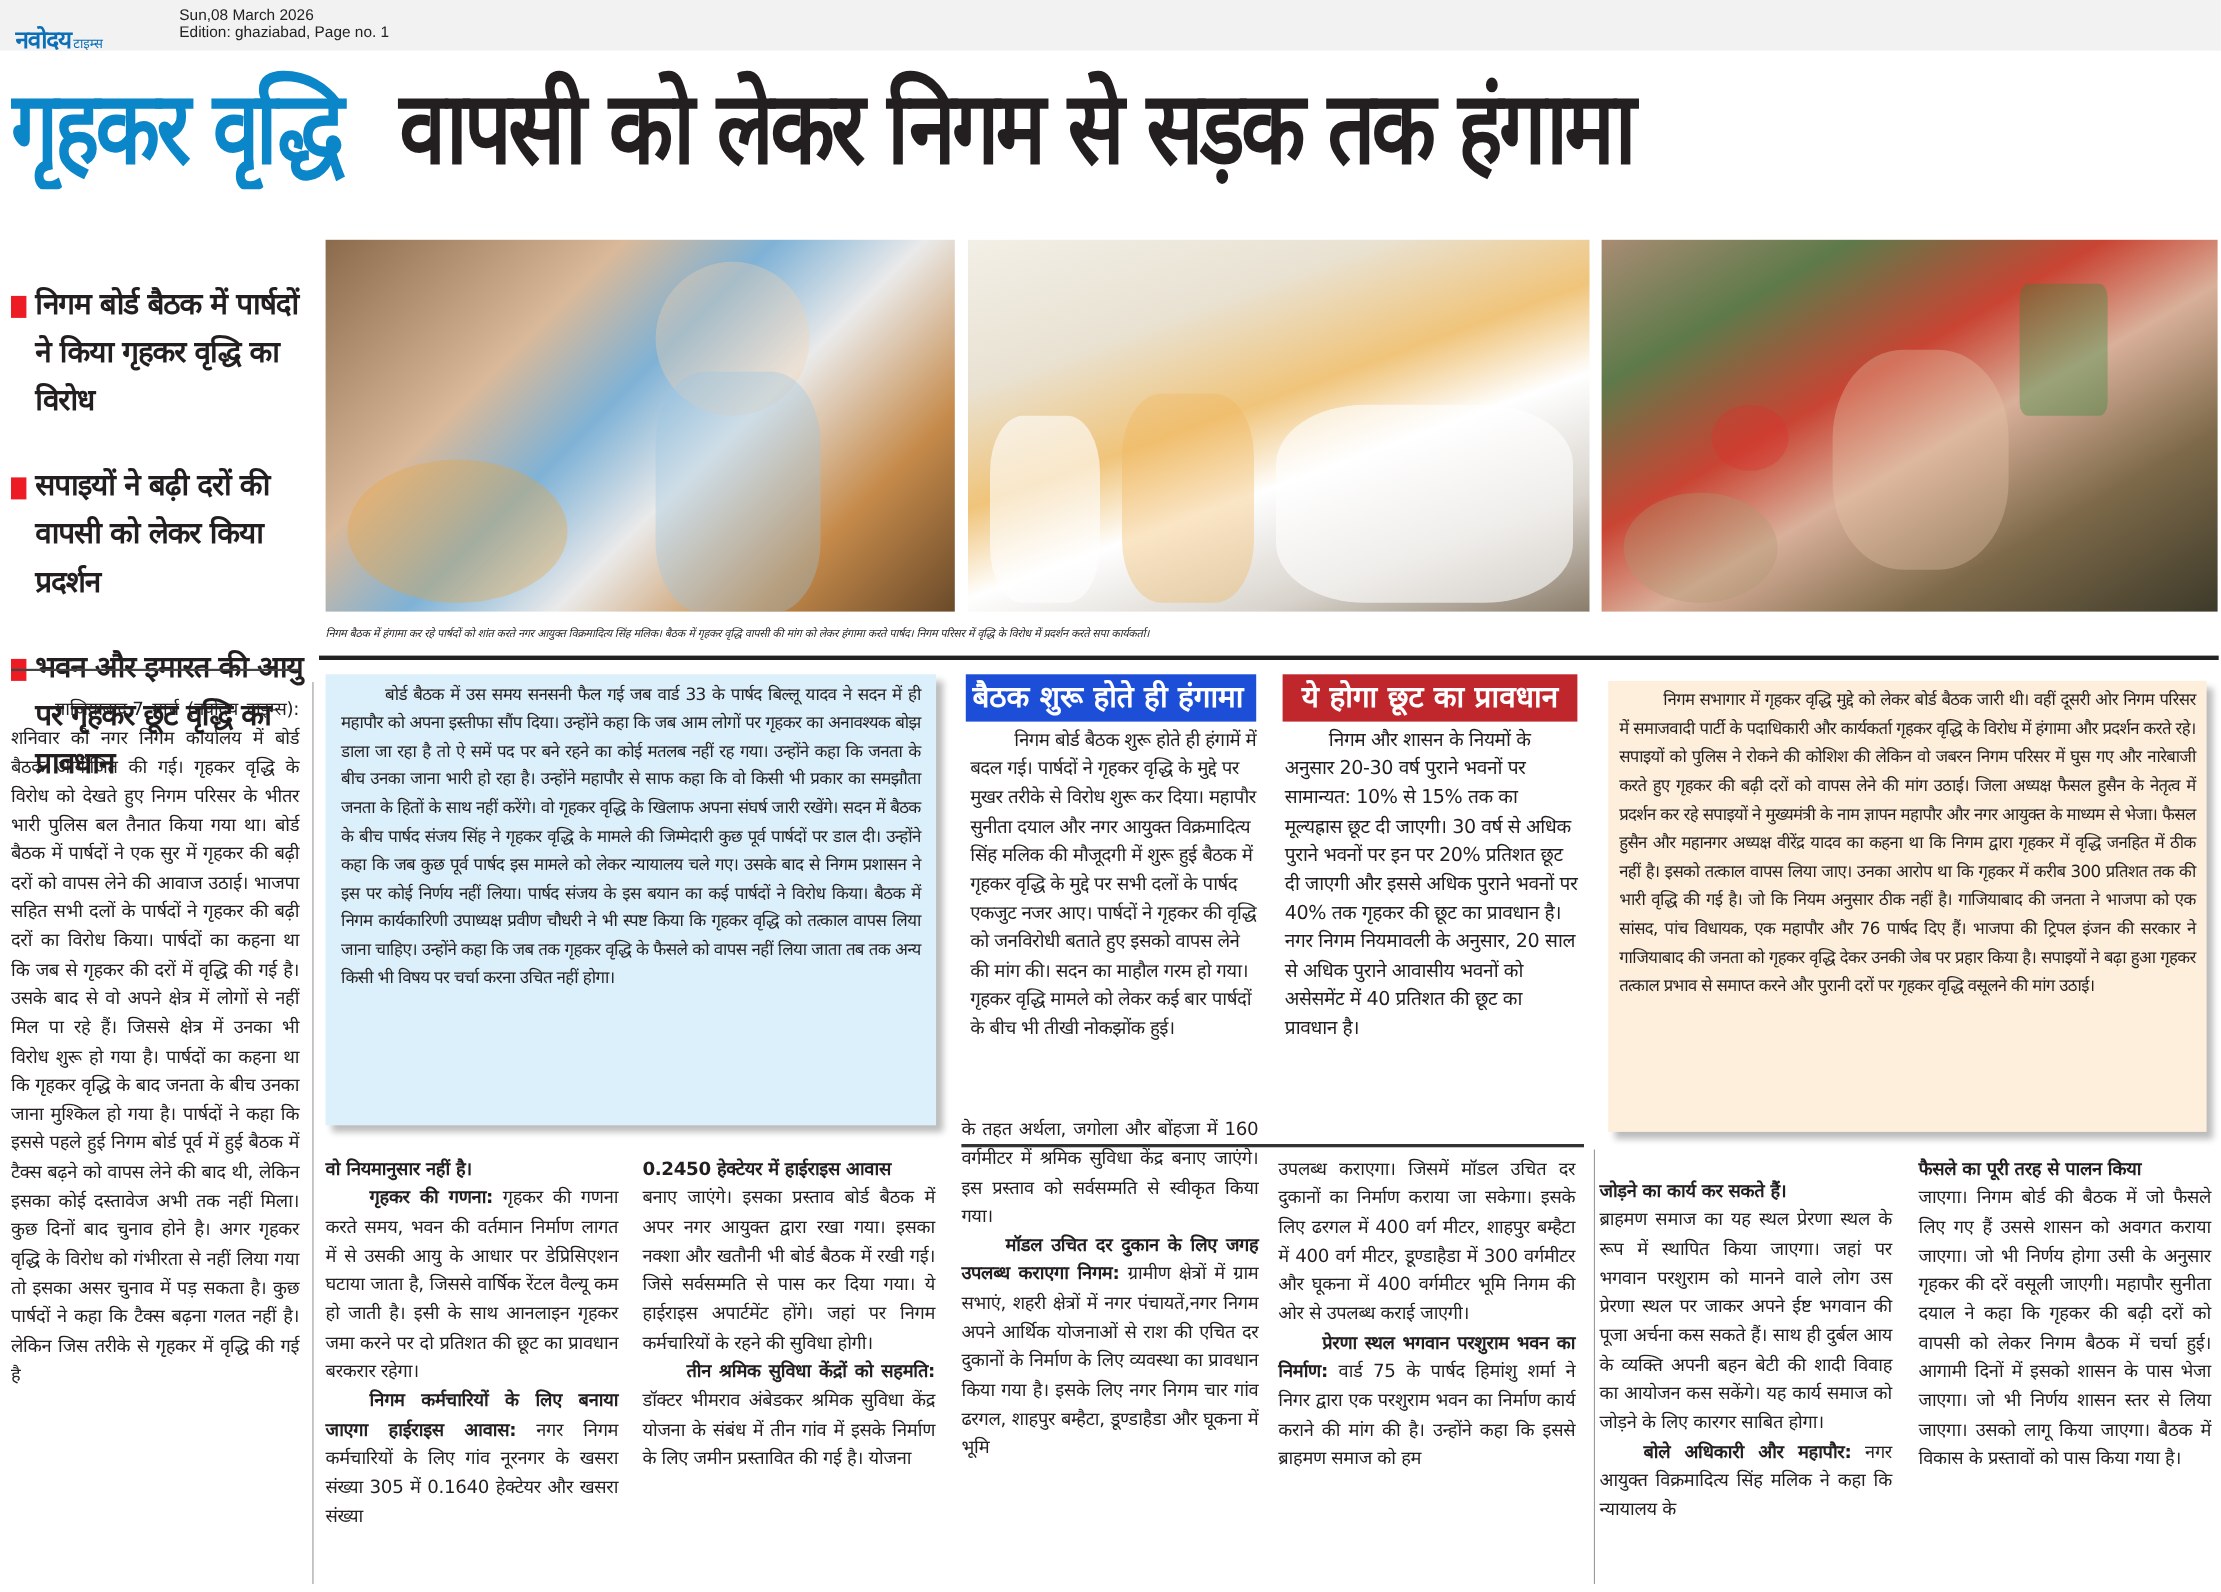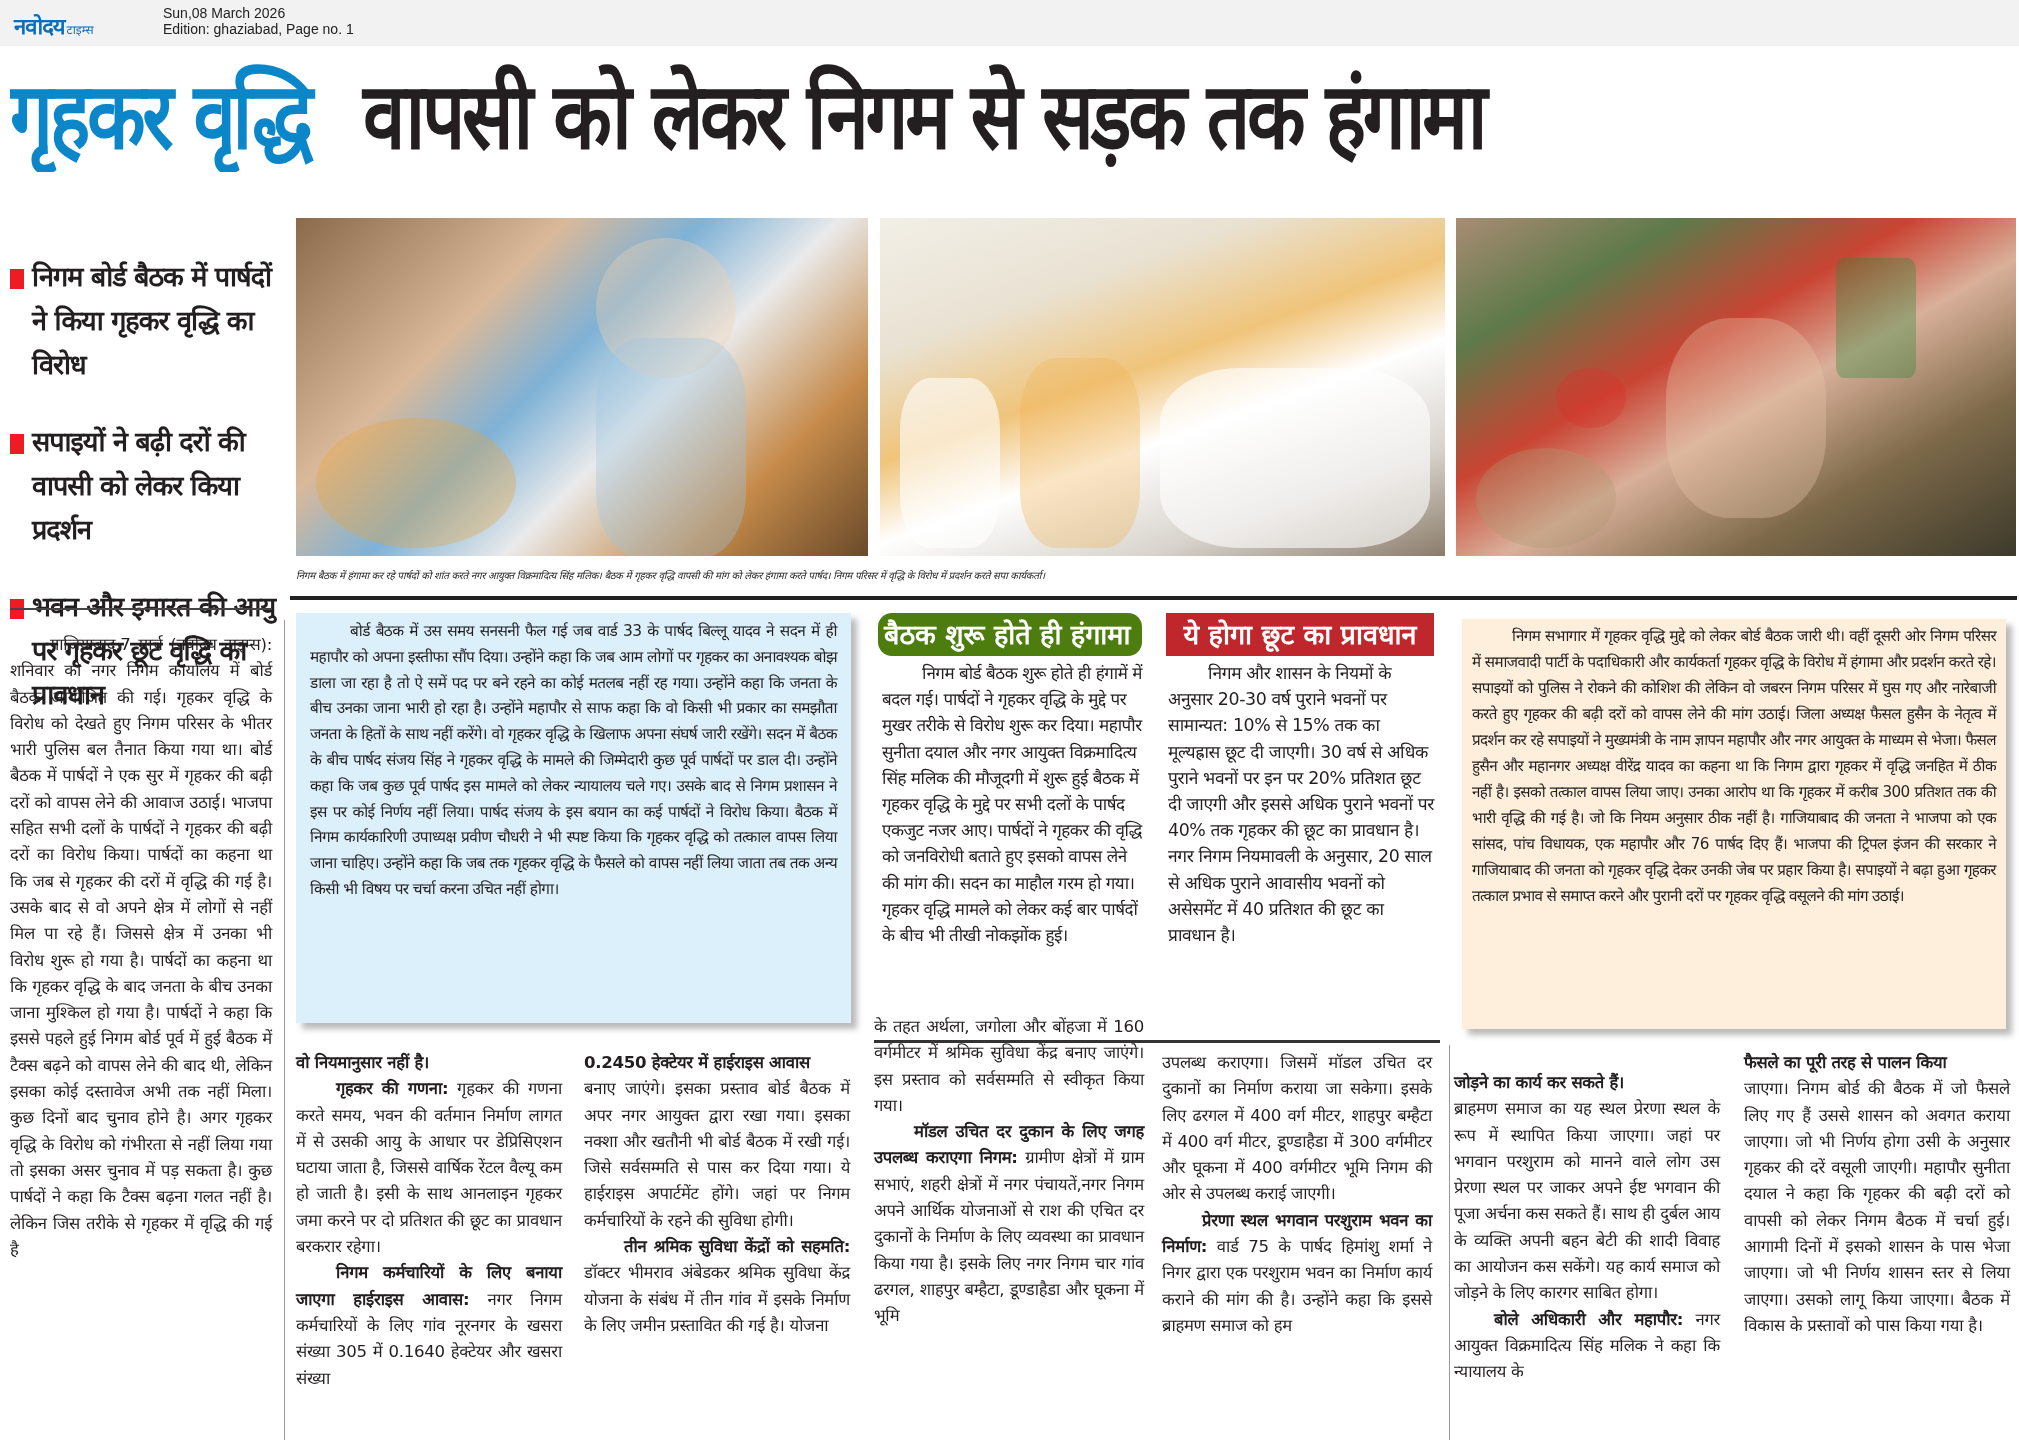--- a/index.html
+++ b/index.html
@@ -1,21 +1,21 @@
 <!DOCTYPE html>
 <html><head>
 <meta charset="utf-8">
 <style>
   * { box-sizing: border-box; margin: 0; padding: 0; }
   html, body { width: 2019px; height: 1447px; background: #ffffff; overflow: hidden; }
   body { position: relative; font-family: "DejaVu Sans", sans-serif; color: #231f20; }
 
   
   .topbar { position: absolute; left: 0; top: 0; width: 2019px; height: 46px; background: #f2f2f2; }
-  .logo { position: absolute; left: 14px; top: 10px; display: flex; align-items: baseline; justify-content: space-between; }
+  .logo { position: absolute; left: 14px; top: 20px; display: flex; align-items: baseline; justify-content: space-between; }
   .logo-main { font-family: "DejaVu Sans", sans-serif; font-weight: bold; font-size: 22px; color: #0d6fb8; letter-spacing: -1px; }
   .logo-sub { font-family: "DejaVu Sans", sans-serif; font-size: 12px; color: #0d6fb8; margin-left: 2px; }
   .edition { position: absolute; left: 163px; top: 5px; font-family: "Liberation Sans", sans-serif; font-size: 14px; color: #222; line-height: 16px; }
 
   
   .headline { position: absolute; left: 10px; top: 62px; width: 2005px; height: 110px; display: flex; align-items: center; white-space: nowrap; overflow: hidden; }
   .headline span { font-family: "DejaVu Sans", sans-serif; font-weight: bold; font-size: 92px; letter-spacing: -4px; line-height: 110px; transform: scaleX(0.83); transform-origin: left center; display: inline-block; }
   .hl-blue { color: #0b86c9; }
   .hl-black { color: #231f20; margin-left: -8px; }
 
@@ -39,21 +39,21 @@
   
   .box { position: absolute; }
   .box-title { color: #fff; font-family: "DejaVu Sans", sans-serif; font-weight: bold; text-align: center; white-space: nowrap; overflow: hidden; }
   .box-body { font-family: "DejaVu Sans", sans-serif; color: #231f20; text-align: justify; }
 
   .box1 { left: 296px; top: 613px; width: 555px; height: 410px; background: #dcf0fb; box-shadow: 6px 6px 6px #bbb; }
   .box1 .box-title { margin: 10px 10px 0 10px; height: 47px; background: #f07a22; font-size: 31px; line-height: 47px; }
   .box1 .box-body { padding: 6px 14px 0 14px; font-size: 15.4px; line-height: 25.8px; letter-spacing: -0.6px; }
 
   .box2 { left: 870px; top: 613px; width: 280px; height: 425px; }
-  .box2 .box-title { margin: 0 8px 0 8px; height: 43px; background: #4d7c0f; font-size: 27px; line-height: 43px; text-align: left; padding-left: 6px; border-radius: 14px; }
+  .box2 .box-title { margin: 0 8px 0 8px; height: 43px; background: #1d4ed8; font-size: 27px; line-height: 43px; text-align: left; padding-left: 6px; }
   .box2 .box-body { padding: 4px 6px 0 12px; font-size: 17px; line-height: 26.2px; text-align: left; letter-spacing: -0.5px; }
 
   .box3 { left: 1160px; top: 613px; width: 280px; height: 425px; }
   .box3 .box-title { margin: 0 6px 0 6px; height: 43px; background: #c0272d; font-size: 27px; line-height: 43px; }
   .box3 .box-body { padding: 4px 6px 0 8px; font-size: 17.4px; line-height: 26.2px; text-align: left; letter-spacing: -0.4px; }
 
   .box4 { left: 1462px; top: 619px; width: 544px; height: 410px; background: #fdefdc; box-shadow: 6px 6px 6px #bbb; }
   .box4 .box-title { margin: 10px 8px 0 8px; height: 45px; background: #1aabe2; font-size: 28px; line-height: 45px; }
   .box4 .box-body { padding: 4px 10px 0 10px; font-size: 15.2px; line-height: 26px; letter-spacing: -0.6px; }
 

